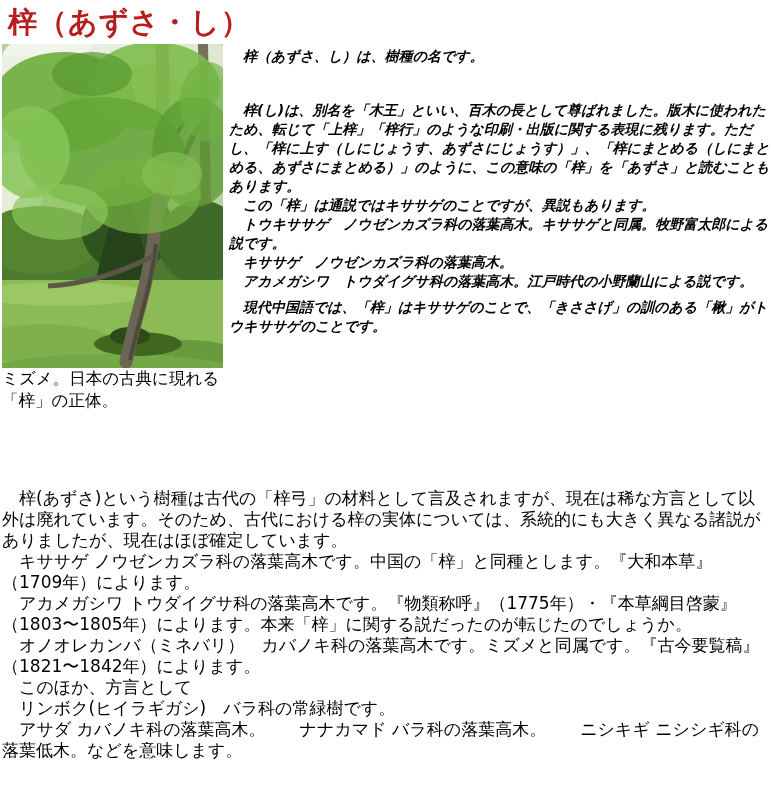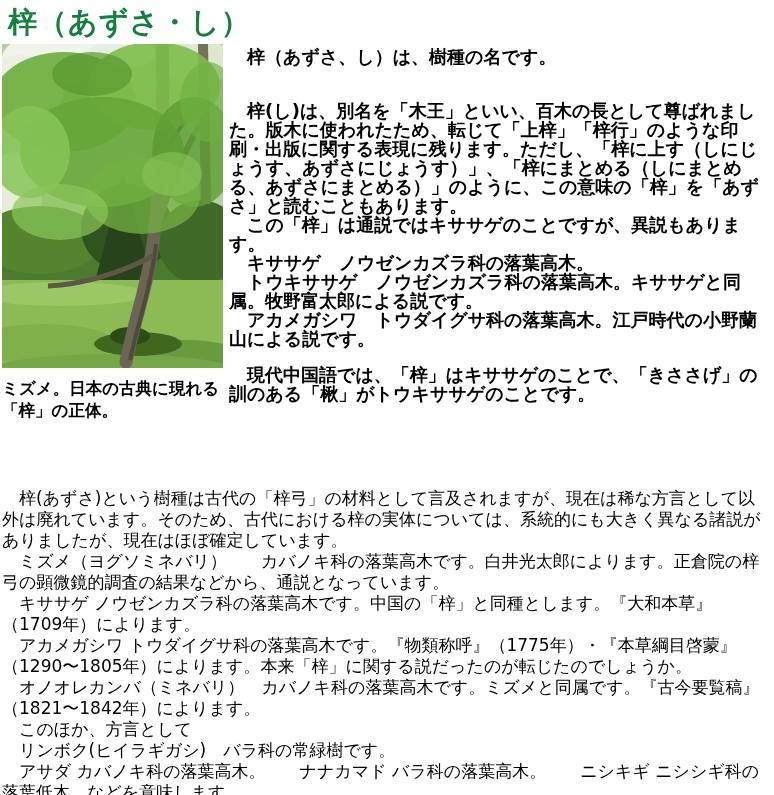--- a/index.html
+++ b/index.html
@@ -15,61 +15,61 @@
     min-height: 795px;
     box-sizing: border-box;
     padding: 4px 2px 10px 2px;
     overflow: hidden;
   }
   .page-title {
     margin: 2px 0 6px 6px;
     font-size: 29px;
     line-height: 1.12;
     font-weight: bold;
-    color: #15803d;
+    color: #b91c1c;
     letter-spacing: 1px;
   }
   .top-section {
     display: flex;
     align-items: flex-start;
     min-height: 414px;
   }
   .left-column {
     flex: 0 0 223px;
     width: 223px;
   }
   .tree-photo {
     display: block;
     width: 221px;
     height: 324px;
   }
   .photo-caption {
-    margin-top: 10px;
     font-size: 16.5px;
     line-height: 1.3;
-    font-weight: bold;
+    font-weight: normal;
     white-space: pre-wrap;
   }
   .right-column {
     flex: 1 1 auto;
     padding-left: 4px;
     padding-top: 3px;
-    font-size: 18px;
+    font-size: 14px;
     line-height: 19px;
     font-weight: bold;
+    font-style: italic;
   }
   .right-column p {
     margin: 0;
     white-space: pre-wrap;
   }
   .right-column p.gap-before {
     margin-top: 35px;
   }
   .right-column p.small-gap-before {
-    margin-top: 17px;
+    margin-top: 7px;
   }
   .bottom-section {
     margin-top: 30px;
     font-size: 17px;
     line-height: 21px;
     font-weight: normal;
   }
   .bottom-section p {
     margin: 0;
     white-space: pre-wrap;
@@ -134,32 +134,31 @@
         <ellipse cx="170" cy="130" rx="30" ry="22" fill="#8bc258" opacity="0.6"></ellipse>
       </svg>
 
       <div class="photo-caption">ミズメ。日本の古典に現れる「梓」の正体。</div>
     </div>
 
     <div class="right-column">
       <p>　梓（あずさ、し）は、樹種の名です。</p>
       <p class="gap-before">　梓(し)は、別名を「木王」といい、百木の長として尊ばれました。版木に使われたため、転じて「上梓」「梓行」のような印刷・出版に関する表現に残ります。ただし、「梓に上す（しにじょうす、あずさにじょうす）」、「梓にまとめる（しにまとめる、あずさにまとめる）」のように、この意味の「梓」を「あずさ」と読むこともあります。</p>
       <p>　この「梓」は通説ではキササゲのことですが、異説もあります。</p>
+      <p>　トウキササゲ　ノウゼンカズラ科の落葉高木。キササゲと同属。牧野富太郎による説です。</p>
       <p>　キササゲ　ノウゼンカズラ科の落葉高木。</p>
-      <p>　トウキササゲ　ノウゼンカズラ科の落葉高木。キササゲと同属。牧野富太郎による説です。</p>
       <p>　アカメガシワ　トウダイグサ科の落葉高木。江戸時代の小野蘭山による説です。</p>
       <p class="small-gap-before">　現代中国語では、「梓」はキササゲのことで、「きささげ」の訓のある「楸」がトウキササゲのことです。</p>
     </div>
 
   </div>
 
   <div class="bottom-section">
     <p>　梓(あずさ)という樹種は古代の「梓弓」の材料として言及されますが、現在は稀な方言として以外は廃れています。そのため、古代における梓の実体については、系統的にも大きく異なる諸説がありましたが、現在はほぼ確定しています。</p>
-    <p>　ミズメ（ヨグソミネバリ）　　カバノキ科の落葉高木です。白井光太郎によります。正倉院の梓弓の顕微鏡的調査の結果などから、通説となっています。</p>
     <p>　キササゲ ノウゼンカズラ科の落葉高木です。中国の「梓」と同種とします。『大和本草』（1709年）によります。</p>
-    <p>　アカメガシワ トウダイグサ科の落葉高木です。『物類称呼』（1775年）・『本草綱目啓蒙』（1290〜1805年）によります。本来「梓」に関する説だったのが転じたのでしょうか。</p>
+    <p>　アカメガシワ トウダイグサ科の落葉高木です。『物類称呼』（1775年）・『本草綱目啓蒙』（1803〜1805年）によります。本来「梓」に関する説だったのが転じたのでしょうか。</p>
     <p>　オノオレカンバ（ミネバリ）　カバノキ科の落葉高木です。ミズメと同属です。『古今要覧稿』（1821〜1842年）によります。</p>
     <p>　このほか、方言として</p>
     <p>　リンボク(ヒイラギガシ)　バラ科の常緑樹です。</p>
     <p>　アサダ カバノキ科の落葉高木。　　ナナカマド バラ科の落葉高木。　　ニシキギ ニシシギ科の落葉低木。などを意味します。</p>
   </div>
 
 </div>
 
 </body></html>

